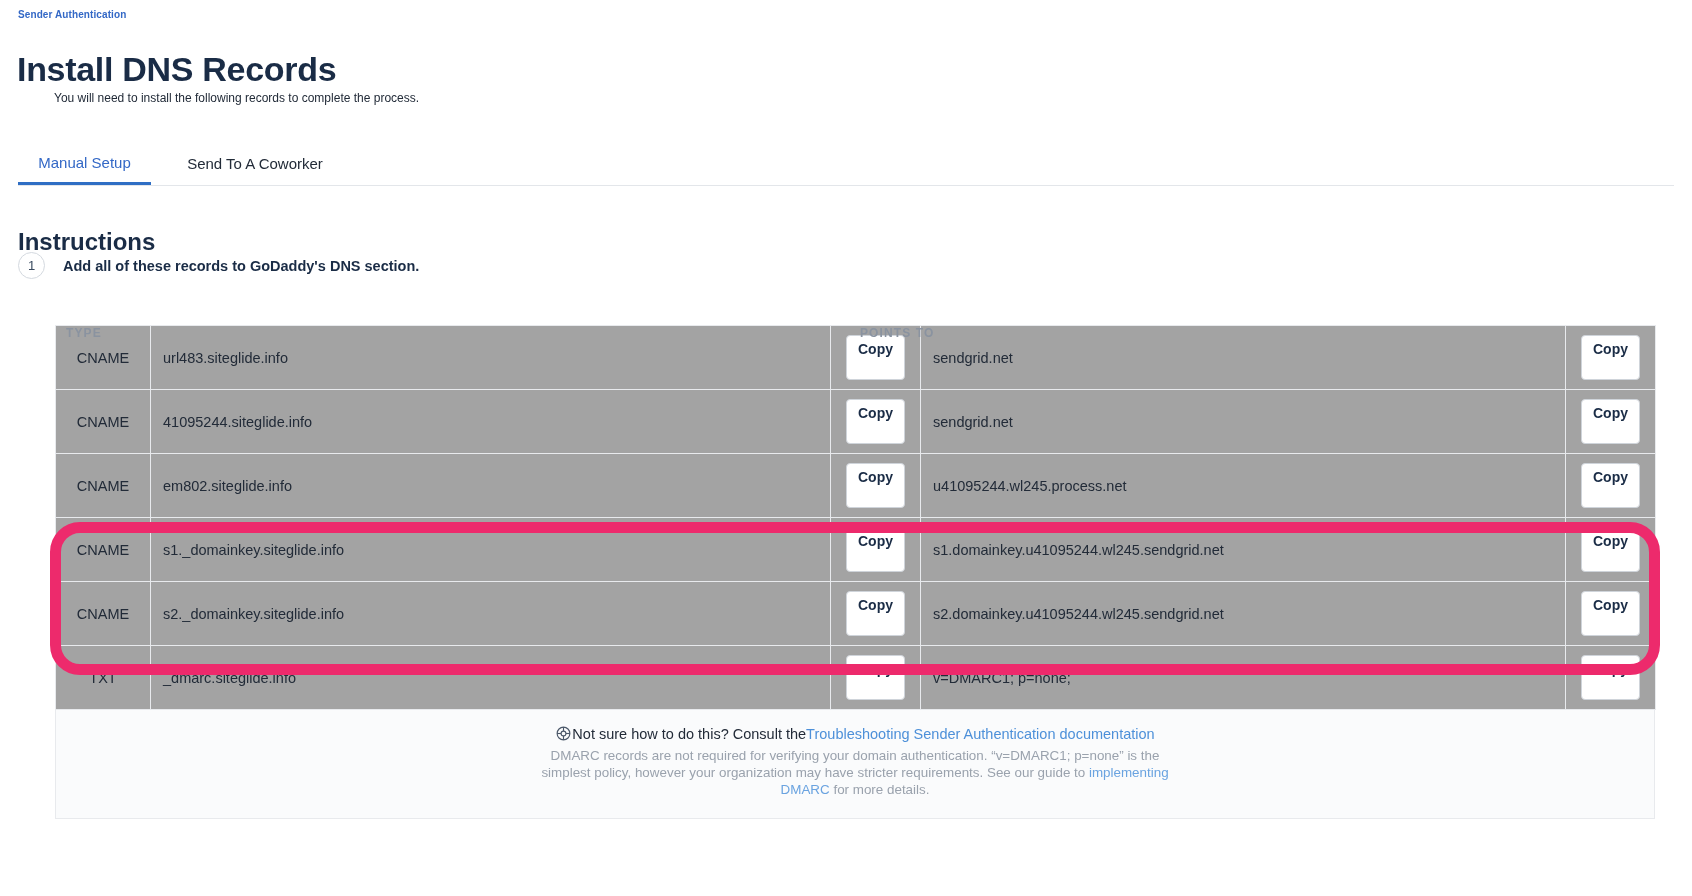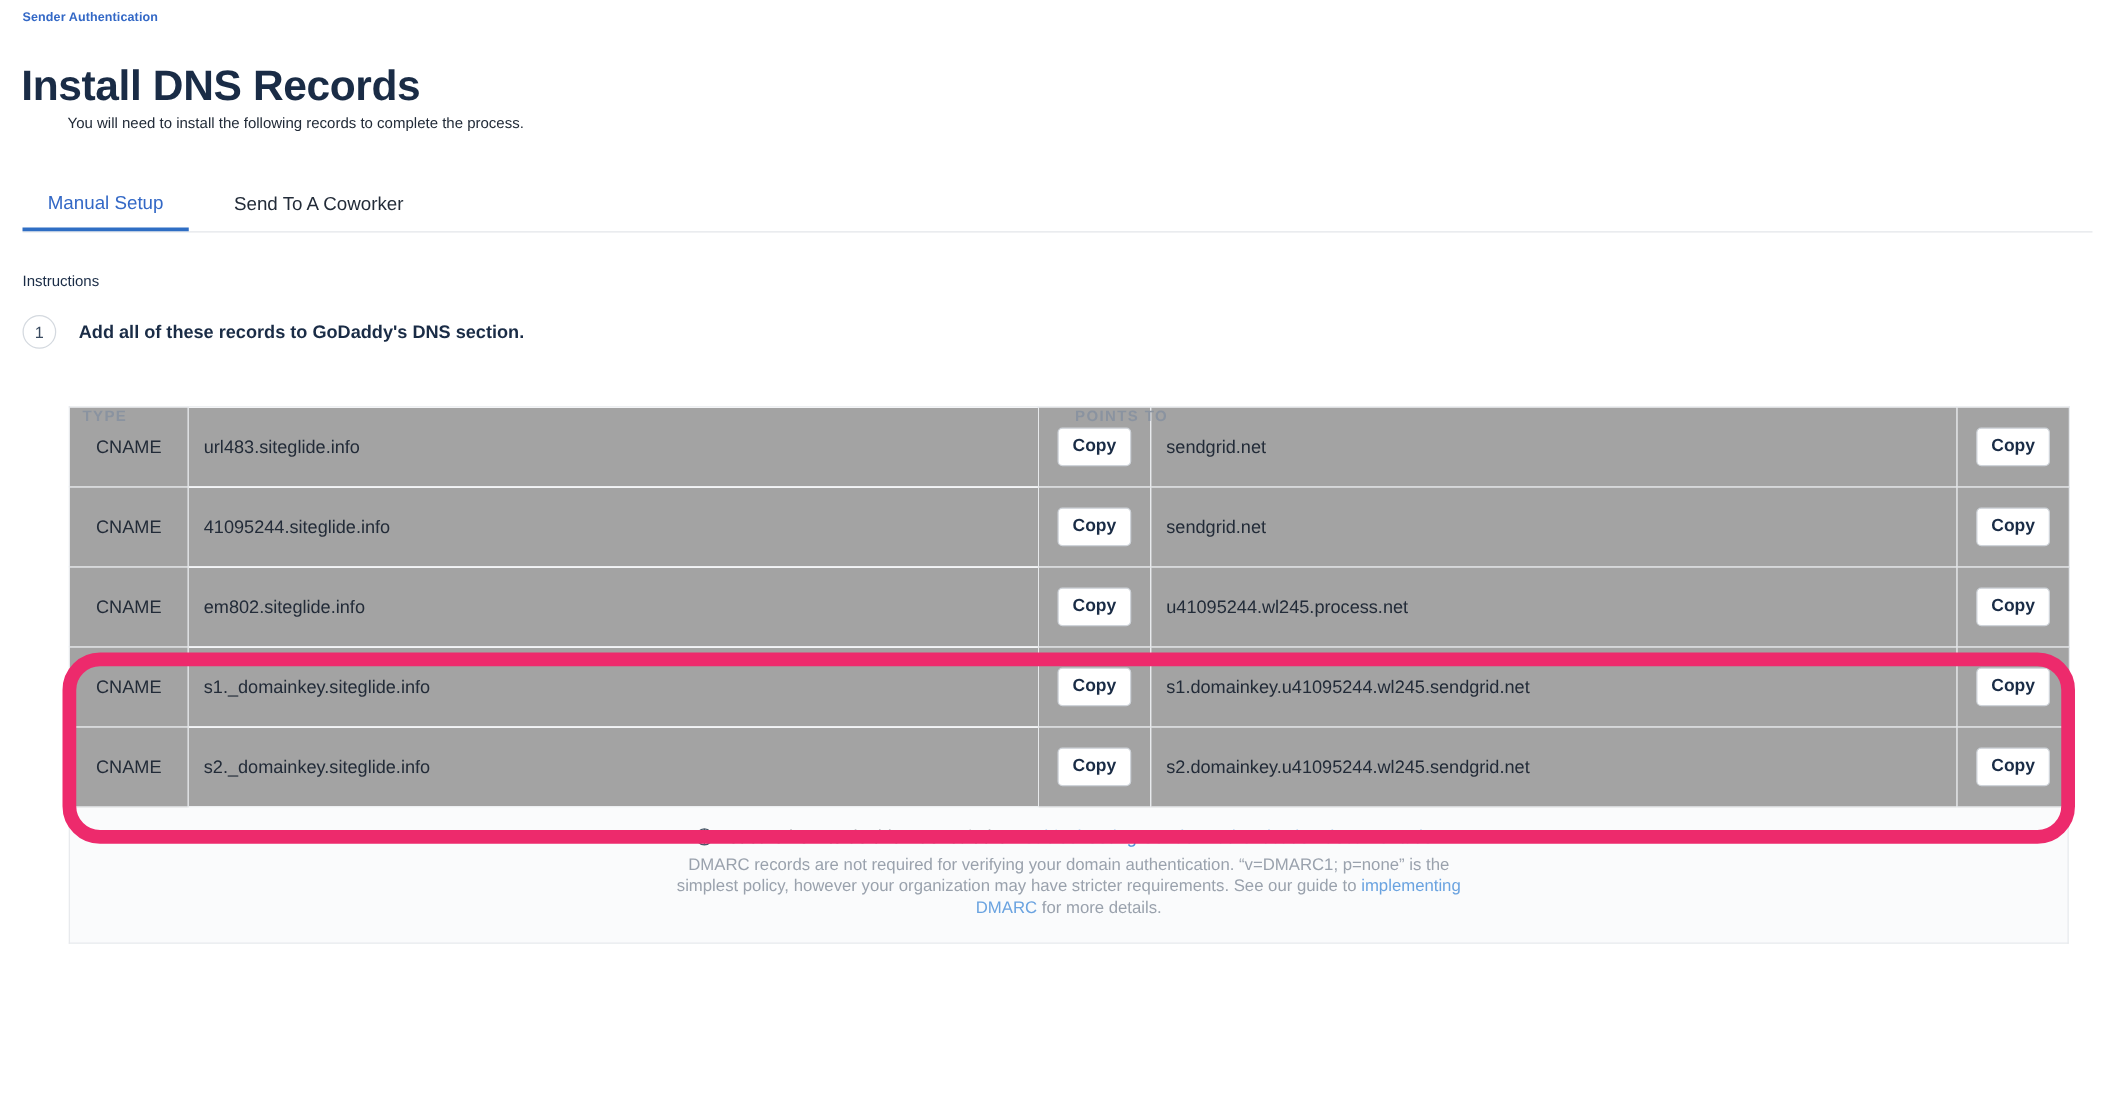--- a/index.html
+++ b/index.html
@@ -66,22 +66,22 @@
     color: #3368c6;
     border-bottom: 3px solid #2f6ec4;
   }
   .tab-0 { left: 0px;   width: 133px; }
   .tab-1 { left: 153px; width: 168px; }
 
   
   .instructions-title {
     position: absolute;
     left: 18px; top: 208px;
-    font-size: 12px;
-    font-weight: normal;
+    font-size: 24px;
+    font-weight: bold;
     color: #1a2c46;
   }
   .step {
     position: absolute;
     left: 18px; top: 252px;
     display: flex;
     align-items: center;
   }
   .step-num {
     width: 27px; height: 27px;
@@ -141,21 +141,21 @@
   }
   td.c-type   { width: 95px;  text-align: center; }
   td.c-host   { width: 680px; padding-left: 12px; position: relative; }
   td.c-hostbtn{ width: 90px;  text-align: center; padding: 0; }
   td.c-points { width: 645px; padding-left: 12px; }
   td.c-ptsbtn { width: 90px;  text-align: center; padding: 0; }
 
   .copy-btn {
     display: inline-block;
     min-width: 52px;
-    padding: 6px 11px 7px;
+    padding: 6px 11px 22px;
     border: 1px solid #cfd4da;
     border-radius: 4px;
     background: #fff;
     font-family: "Liberation Sans", sans-serif;
     font-size: 14px;
     font-weight: bold;
     color: #1a2c46;
     cursor: pointer;
     line-height: 1.1;
   }
@@ -265,20 +265,27 @@
             <td class="c-host">s1._domainkey.siteglide.info</td>
             <td class="c-hostbtn"><button class="copy-btn">Copy</button></td>
             <td class="c-points">s1.domainkey.u41095244.wl245.sendgrid.net</td>
             <td class="c-ptsbtn"><button class="copy-btn">Copy</button></td>
           </tr>
           <tr>
             <td class="c-type">CNAME</td>
             <td class="c-host">s2._domainkey.siteglide.info</td>
             <td class="c-hostbtn"><button class="copy-btn">Copy</button></td>
             <td class="c-points">s2.domainkey.u41095244.wl245.sendgrid.net</td>
+            <td class="c-ptsbtn"><button class="copy-btn">Copy</button></td>
+          </tr>
+          <tr>
+            <td class="c-type">TXT</td>
+            <td class="c-host">_dmarc.siteglide.info</td>
+            <td class="c-hostbtn"><button class="copy-btn">Copy</button></td>
+            <td class="c-points">v=DMARC1; p=none;</td>
             <td class="c-ptsbtn"><button class="copy-btn">Copy</button></td>
           </tr>
         </tbody>
     </table>
 
     <div class="table-footer">
       <div class="footer-line1">
         <span class="help-icon">
           <svg width="17" height="17" viewBox="0 0 24 24" fill="none" stroke="#4a5768" stroke-width="1.6">
             <circle cx="12" cy="12" r="9"></circle>

